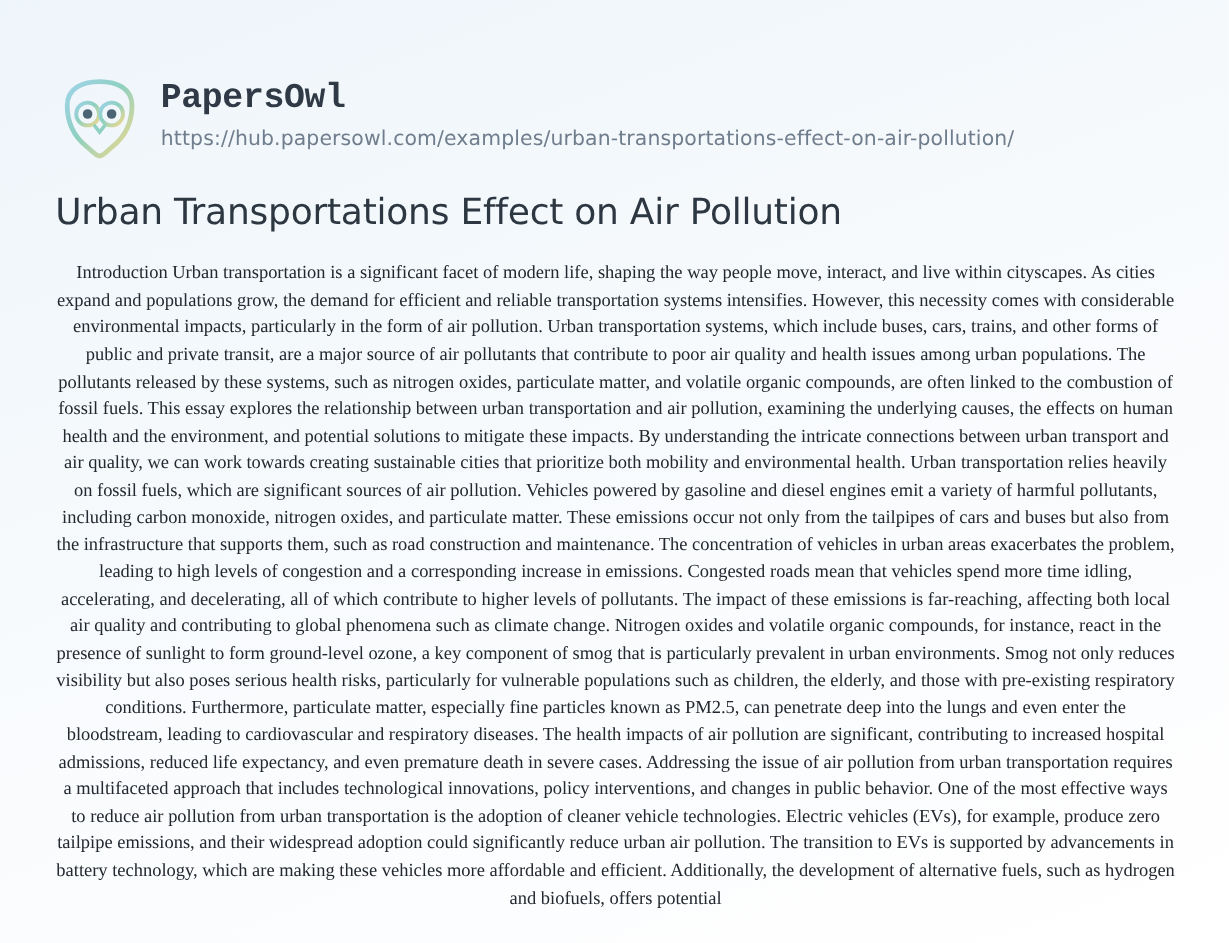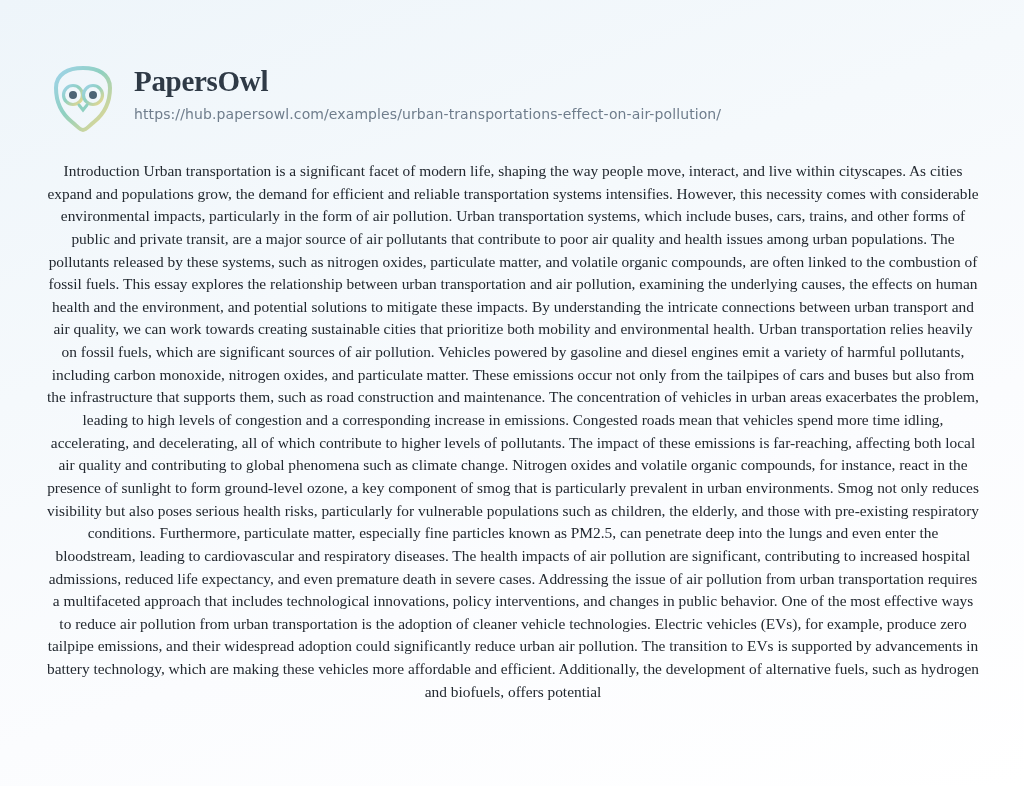--- a/index.html
+++ b/index.html
@@ -40,31 +40,31 @@
     height: 74px;
     position: relative;
     flex: 0 0 auto;
     margin-top: 2px;
   }
   .brand-block {
     margin-left: 14px;
     padding-top: 6px;
   }
   .brand-name {
-    font-family: Liberation Serif, serif;
+    font-family: Liberation Mono, monospace;
     font-size: 29px;
     font-weight: bold;
     color: #2f3a46;
     letter-spacing: -0.3px;
     line-height: 1.1;
   }
   .brand-url {
     margin-top: 8px;
     font-family: "DejaVu Sans", sans-serif;
-    font-size: 14px;
+    font-size: 17px;
     color: #6f7d8c;
     letter-spacing: 0.1px;
   }
   .article {
     position: absolute;
     left: 46px;
     top: 160px;
     width: 934px;
   }
   .article-title {
@@ -108,17 +108,18 @@
           <path d="M33 43 L37 48 L41 43" fill="none" stroke="#8fd0c0" stroke-width="3" stroke-linecap="round"></path>
         </svg>
       </div>
       <div class="brand-block">
         <div class="brand-name">PapersOwl</div>
         <div class="brand-url">https://hub.papersowl.com/examples/urban-transportations-effect-on-air-pollution/</div>
       </div>
     </div>
 
     <div class="article">
+      <h1 class="article-title">Urban Transportations Effect on Air Pollution</h1>
       <p class="article-body">Introduction Urban transportation is a significant facet of modern life, shaping the way people move, interact, and live within cityscapes. As cities expand and populations grow, the demand for efficient and reliable transportation systems intensifies. However, this necessity comes with considerable environmental impacts, particularly in the form of air pollution. Urban transportation systems, which include buses, cars, trains, and other forms of public and private transit, are a major source of air pollutants that contribute to poor air quality and health issues among urban populations. The pollutants released by these systems, such as nitrogen oxides, particulate matter, and volatile organic compounds, are often linked to the combustion of fossil fuels. This essay explores the relationship between urban transportation and air pollution, examining the underlying causes, the effects on human health and the environment, and potential solutions to mitigate these impacts. By understanding the intricate connections between urban transport and air quality, we can work towards creating sustainable cities that prioritize both mobility and environmental health. Urban transportation relies heavily on fossil fuels, which are significant sources of air pollution. Vehicles powered by gasoline and diesel engines emit a variety of harmful pollutants, including carbon monoxide, nitrogen oxides, and particulate matter. These emissions occur not only from the tailpipes of cars and buses but also from the infrastructure that supports them, such as road construction and maintenance. The concentration of vehicles in urban areas exacerbates the problem, leading to high levels of congestion and a corresponding increase in emissions. Congested roads mean that vehicles spend more time idling, accelerating, and decelerating, all of which contribute to higher levels of pollutants. The impact of these emissions is far-reaching, affecting both local air quality and contributing to global phenomena such as climate change. Nitrogen oxides and volatile organic compounds, for instance, react in the presence of sunlight to form ground-level ozone, a key component of smog that is particularly prevalent in urban environments. Smog not only reduces visibility but also poses serious health risks, particularly for vulnerable populations such as children, the elderly, and those with pre-existing respiratory conditions. Furthermore, particulate matter, especially fine particles known as PM2.5, can penetrate deep into the lungs and even enter the bloodstream, leading to cardiovascular and respiratory diseases. The health impacts of air pollution are significant, contributing to increased hospital admissions, reduced life expectancy, and even premature death in severe cases. Addressing the issue of air pollution from urban transportation requires a multifaceted approach that includes technological innovations, policy interventions, and changes in public behavior. One of the most effective ways to reduce air pollution from urban transportation is the adoption of cleaner vehicle technologies. Electric vehicles (EVs), for example, produce zero tailpipe emissions, and their widespread adoption could significantly reduce urban air pollution. The transition to EVs is supported by advancements in battery technology, which are making these vehicles more affordable and efficient. Additionally, the development of alternative fuels, such as hydrogen and biofuels, offers potential</p>
     </div>
 
   </div>
 </div>
 
 </body></html>

